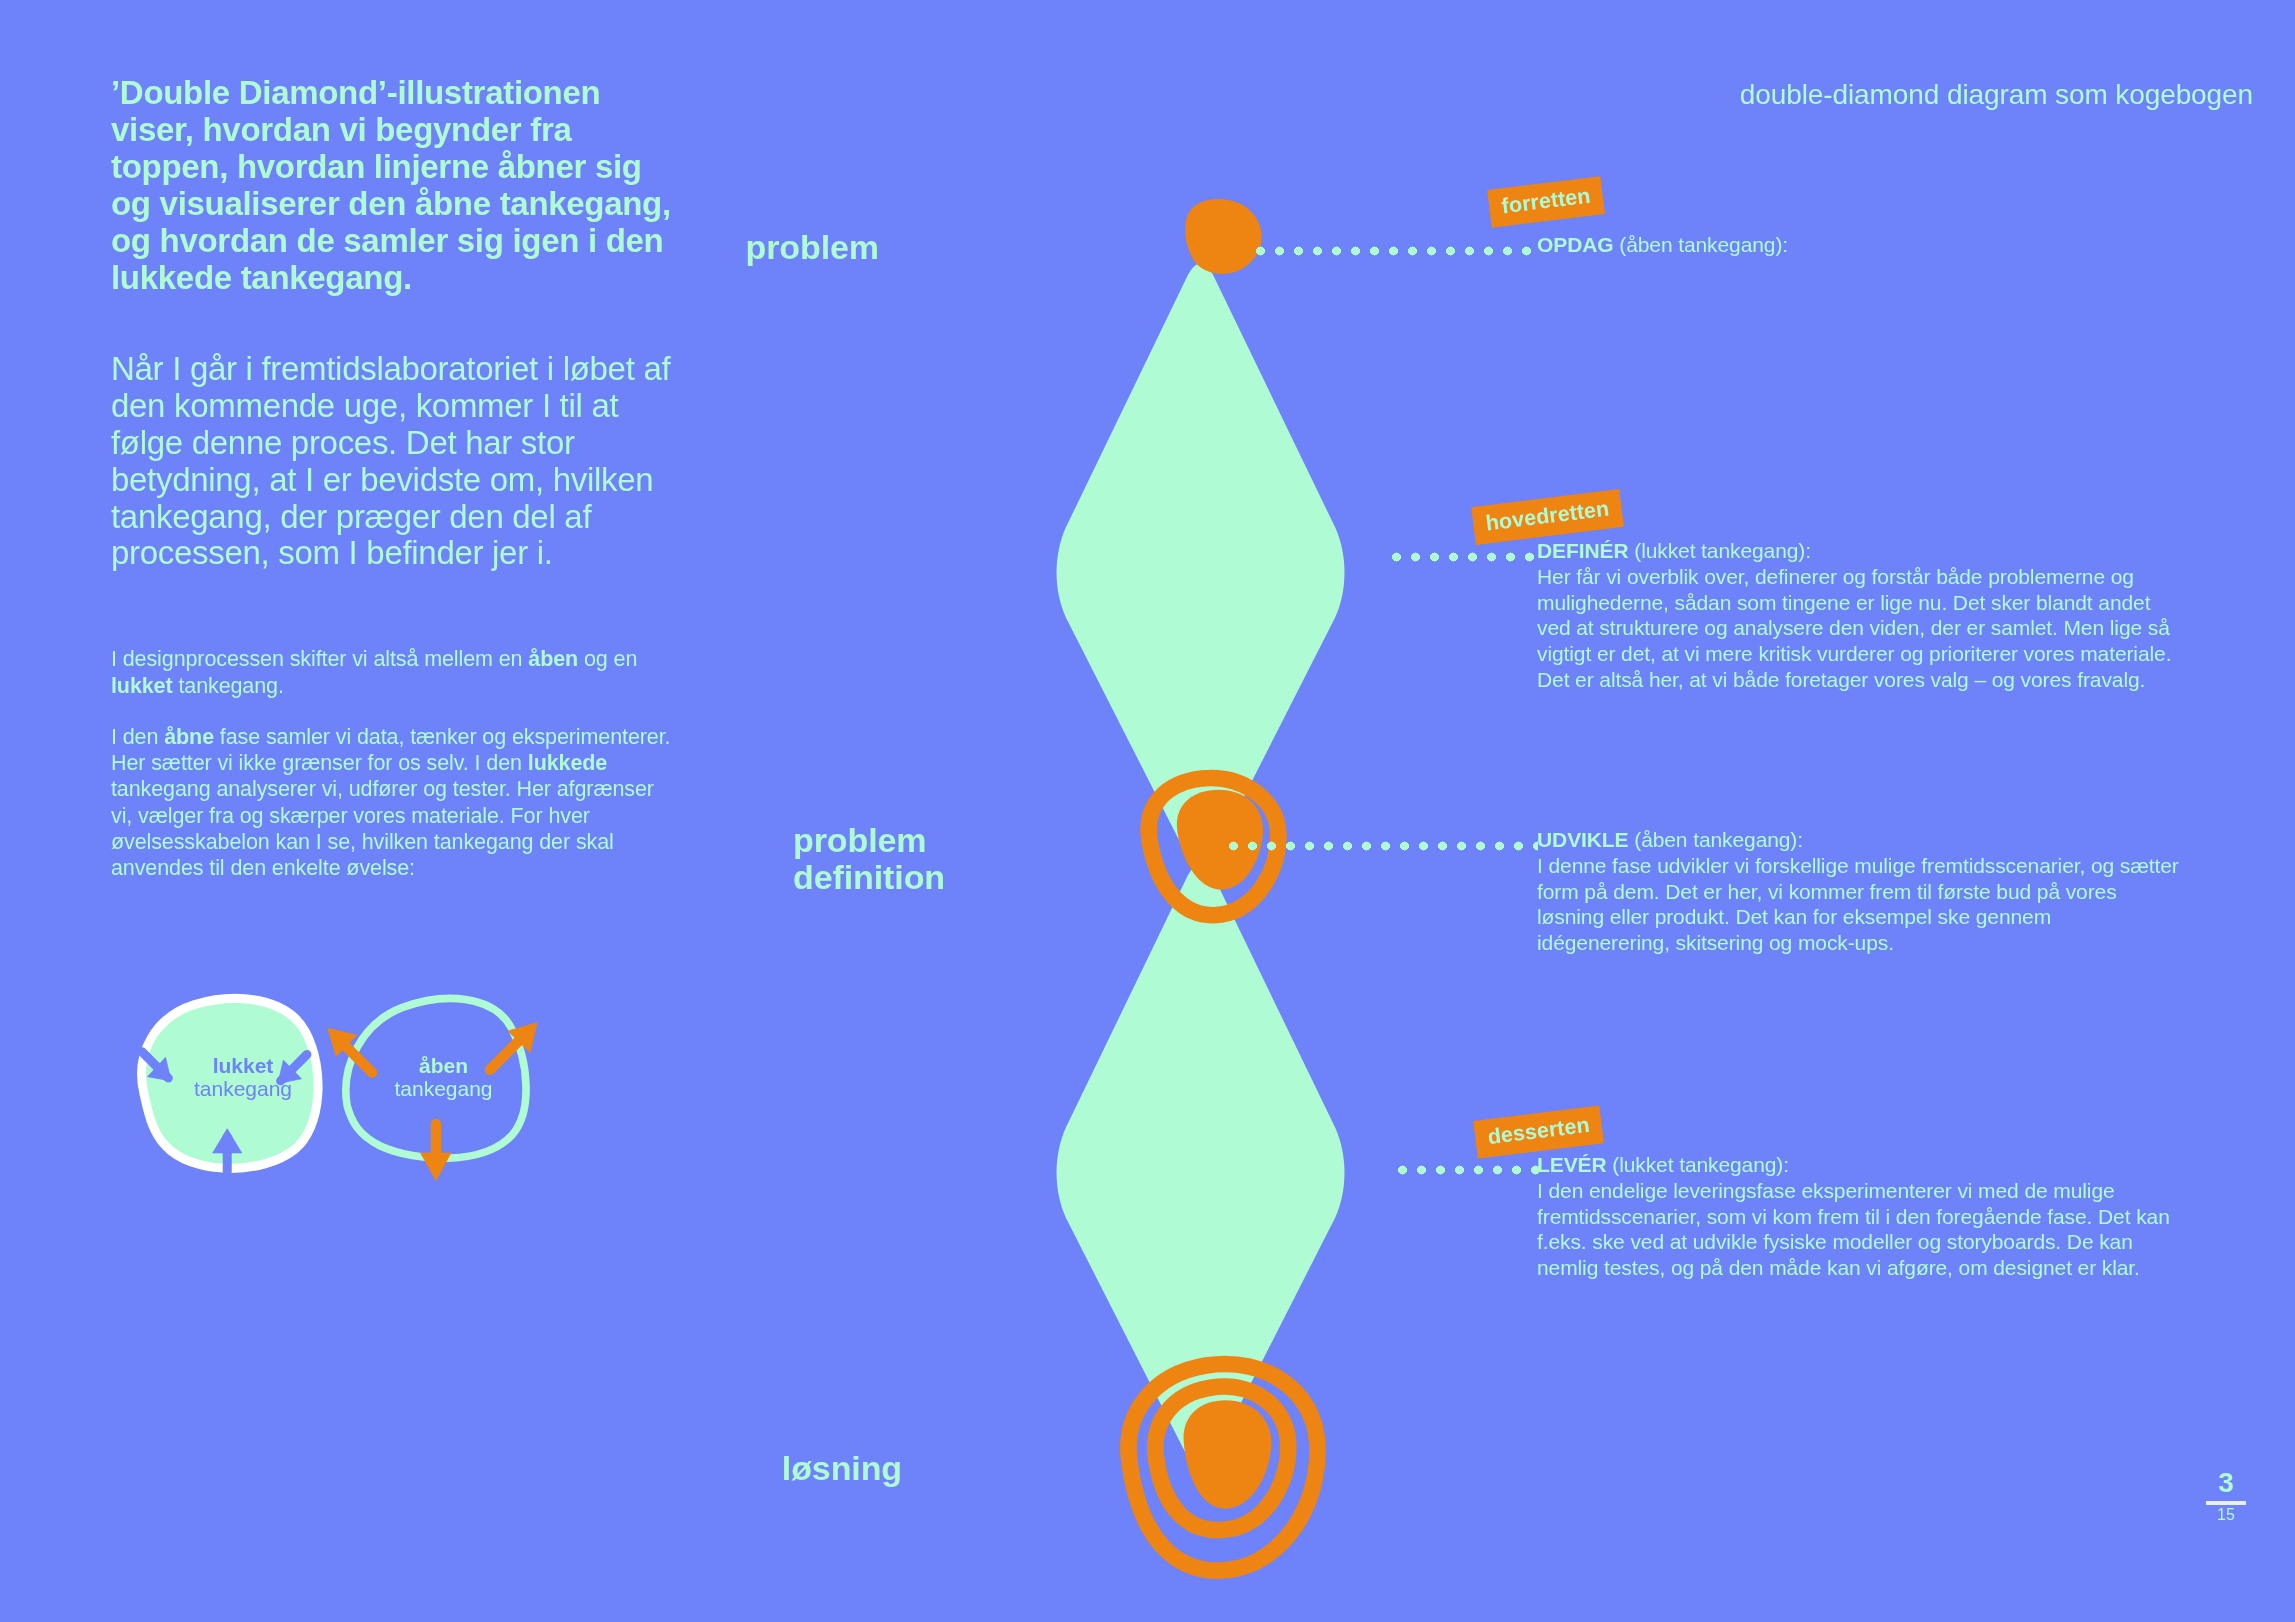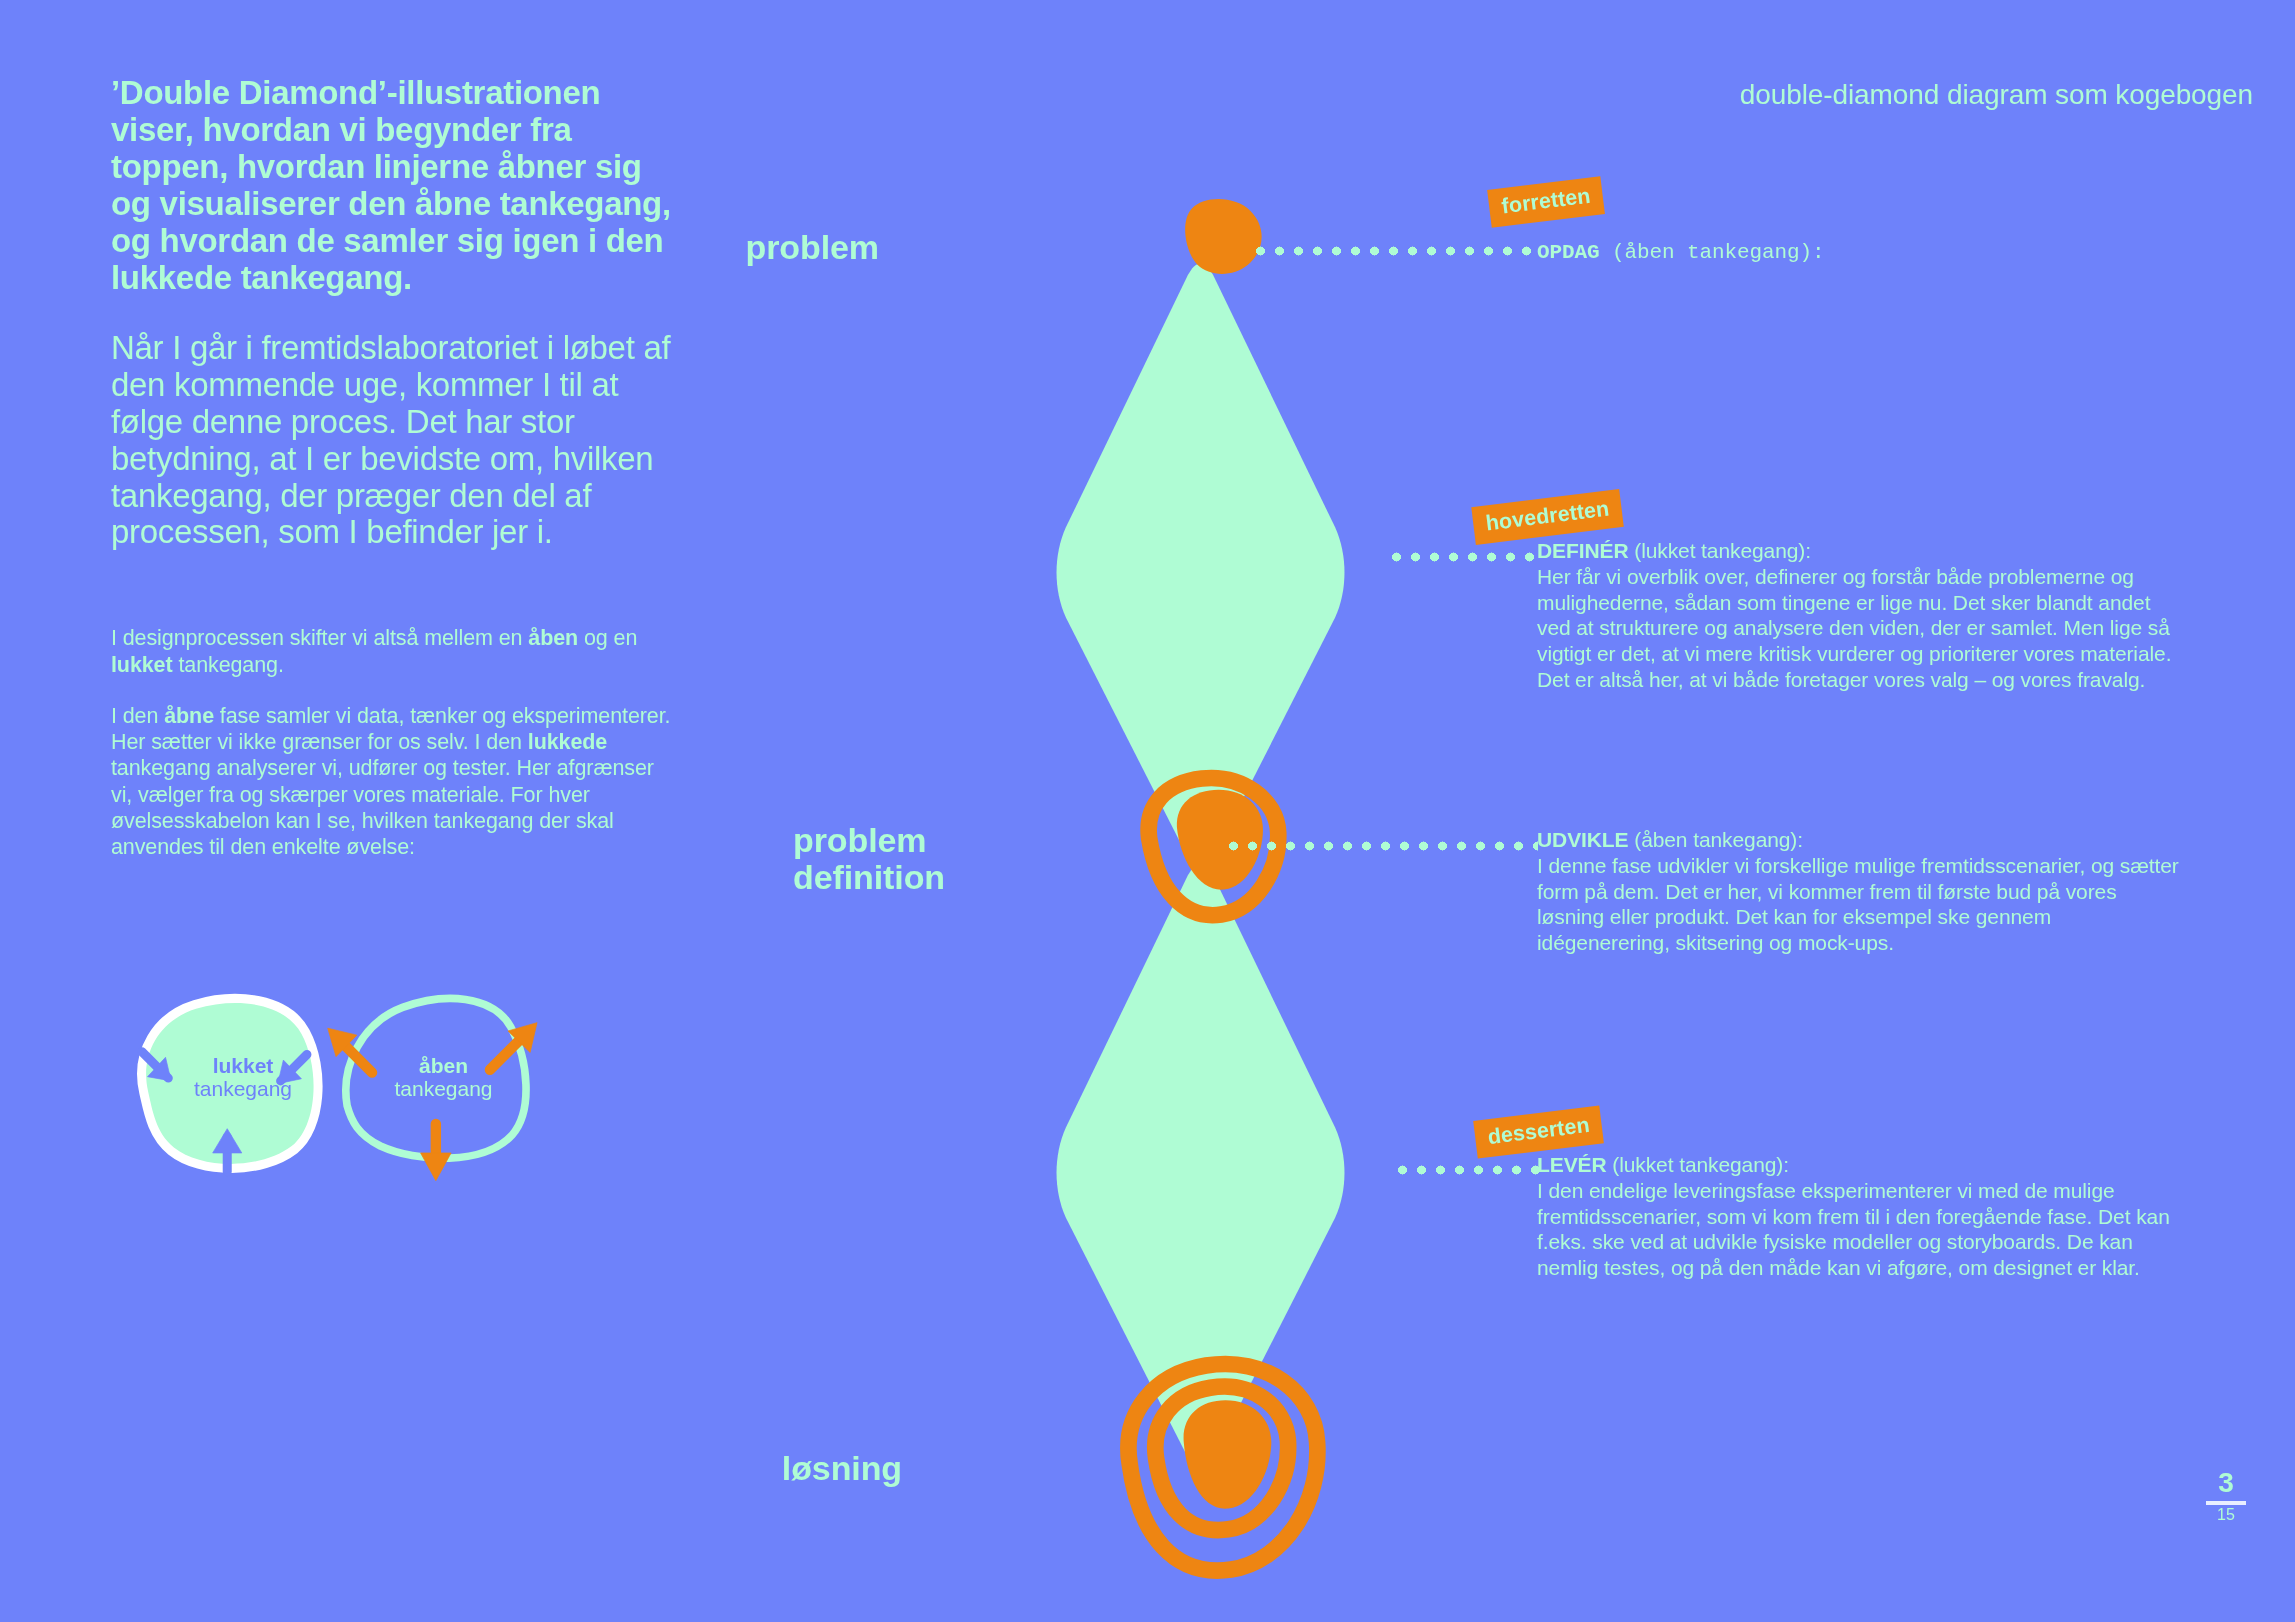--- a/index.html
+++ b/index.html
@@ -30,21 +30,21 @@
     line-height: 1.12;
     letter-spacing: -0.3px;
     color: #AFFCD4;
     font-weight: 700;
   }
   .intro-2 {
     font-size: 33px;
     line-height: 1.12;
     letter-spacing: -0.3px;
     color: #AFFCD4;
-    margin-top: 33px;
+    margin-top: 54px;
     font-weight: 400;
   }
 
   .body-block {
     font-size: 21.5px;
     line-height: 1.22;
     color: #AFFCD4;
     letter-spacing: -0.1px;
   }
   .body-1 { margin-top: 74px; }
@@ -134,21 +134,21 @@
 
   .phase {
     position: absolute;
     width: 649px;
     font-size: 21px;
     line-height: 1.23;
     color: #AFFCD4;
     letter-spacing: -0.1px;
   }
   .phase .kicker { font-weight: 700; }
-  .phase-1 { top: 240px; font-family: Liberation Mono, monospace; }
+  .phase-1 { top: 232px; }
   .phase-2 { top: 538px; }
   .phase-3 { top: 827px; }
   .phase-4 { top: 1152px; }
 
   .tag {
     position: absolute;
     background: #EE8512;
     color: #AFFCD4;
     font-weight: 700;
     font-size: 21.5px;

